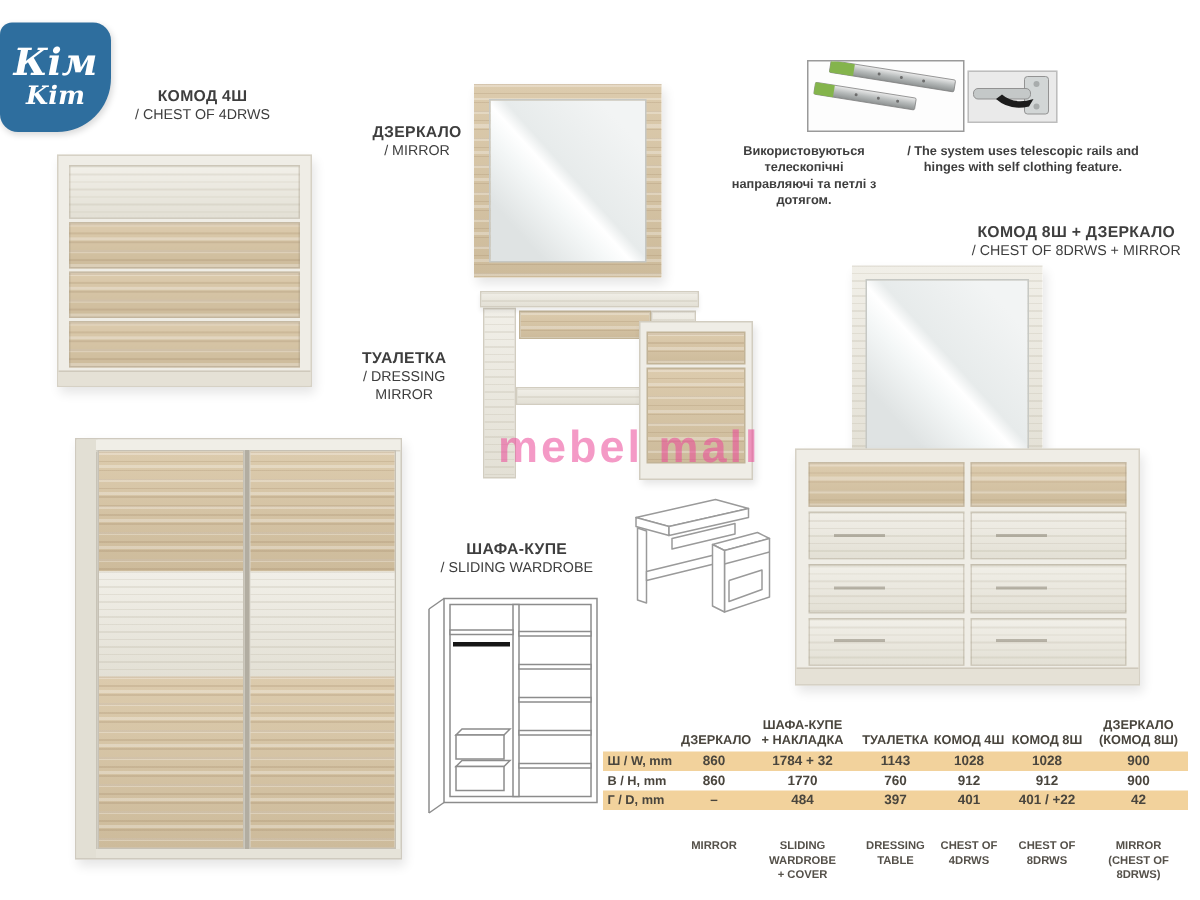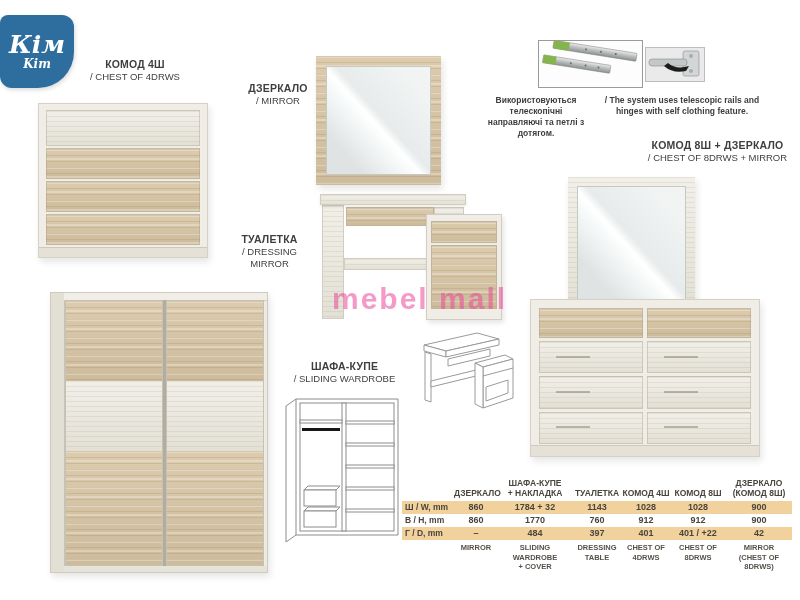--- a/index.html
+++ b/index.html
@@ -6,21 +6,21 @@
   .page{position:relative;width:800px;height:600px;background:#ffffff;overflow:hidden;
         font-family:"Liberation Sans",sans-serif;color:#3e3e3e;}
 
   
   .logo{position:absolute;left:0;top:15px;width:74px;height:73px;background:#2e6e9e;
         border-radius:8px 12px 36px 12px;display:flex;flex-direction:column;
         align-items:center;justify-content:center;color:#fff;
         font-family:"DejaVu Serif",serif;font-style:italic;font-weight:bold;
         box-shadow:1px 2px 4px rgba(0,0,0,.15);}
   .logo .uk{font-size:25px;line-height:1;}
-  .logo .en{font-size:12px;line-height:1.2;}
+  .logo .en{font-size:17px;line-height:1.2;}
 
   
   .itemlabel{position:absolute;text-align:center;color:#3e3e3e;}
   .itemlabel .uk{font-size:10.5px;font-weight:700;letter-spacing:.2px;line-height:1.25;}
   .itemlabel .en{font-size:9.5px;font-weight:400;line-height:1.25;}
 
   
   .wood{background:
       repeating-linear-gradient(180deg,rgba(150,122,88,.20) 0 1px,rgba(0,0,0,0) 1px 6px),
       repeating-linear-gradient(180deg,rgba(255,255,255,.28) 0 2px,rgba(0,0,0,0) 2px 9px),
@@ -82,21 +82,21 @@
   
   .spec{position:absolute;left:402px;top:478px;width:390px;color:#49453d;}
   .srow{display:grid;grid-template-columns:52px 44px 74px 50px 48px 56px 66px;}
   .srow.head{align-items:end;padding-bottom:3px;}
   .head .cell{font-size:8.5px;font-weight:700;text-align:center;white-space:pre-line;line-height:1.2;}
   .srow.data{height:13px;align-items:center;}
   .data .cell{text-align:center;font-size:9px;font-weight:600;line-height:13px;}
   .data .rlab{text-align:left;padding-left:3px;font-size:8.5px;font-weight:700;}
   .stripe{background:#f2d29c;}
   .srow.foot .cell{font-size:7.5px;font-weight:700;text-align:center;white-space:pre-line;
-        line-height:1.25;padding-top:3px;color:#55514a;}
+        line-height:1.25;padding-top:19px;color:#55514a;}
 </style>
 </head>
 <body>
 
 <div class="page">
 
   <div class="logo">
     <div class="uk">Кім</div>
     <div class="en">Kim</div>
   </div>
@@ -110,21 +110,21 @@
     <div class="en">/ MIRROR</div>
   </div>
   <div class="itemlabel" style="left:222px;top:233px;width:95px;">
     <div class="uk">ТУАЛЕТКА</div>
     <div class="en">/ DRESSING MIRROR</div>
   </div>
   <div class="itemlabel" style="left:292px;top:360px;width:105px;">
     <div class="uk">ШАФА-КУПЕ</div>
     <div class="en">/ SLIDING WARDROBE</div>
   </div>
-  <div class="itemlabel" style="left:645px;top:139px;width:145px;">
+  <div class="itemlabel" style="left:645px;top:149px;width:145px;">
     <div class="uk">КОМОД 8Ш + ДЗЕРКАЛО</div>
     <div class="en">/ CHEST OF 8DRWS + MIRROR</div>
   </div>
 
   <div class="photo chest" style="left:38px;top:103px;width:170px;height:155px;">
     <div class="drw wwood" style="height:36px;"></div>
     <div class="drw wood" style="flex:1;"></div>
     <div class="drw wood" style="flex:1;"></div>
     <div class="drw wood" style="flex:1;"></div>
     <div class="plinth"></div>

